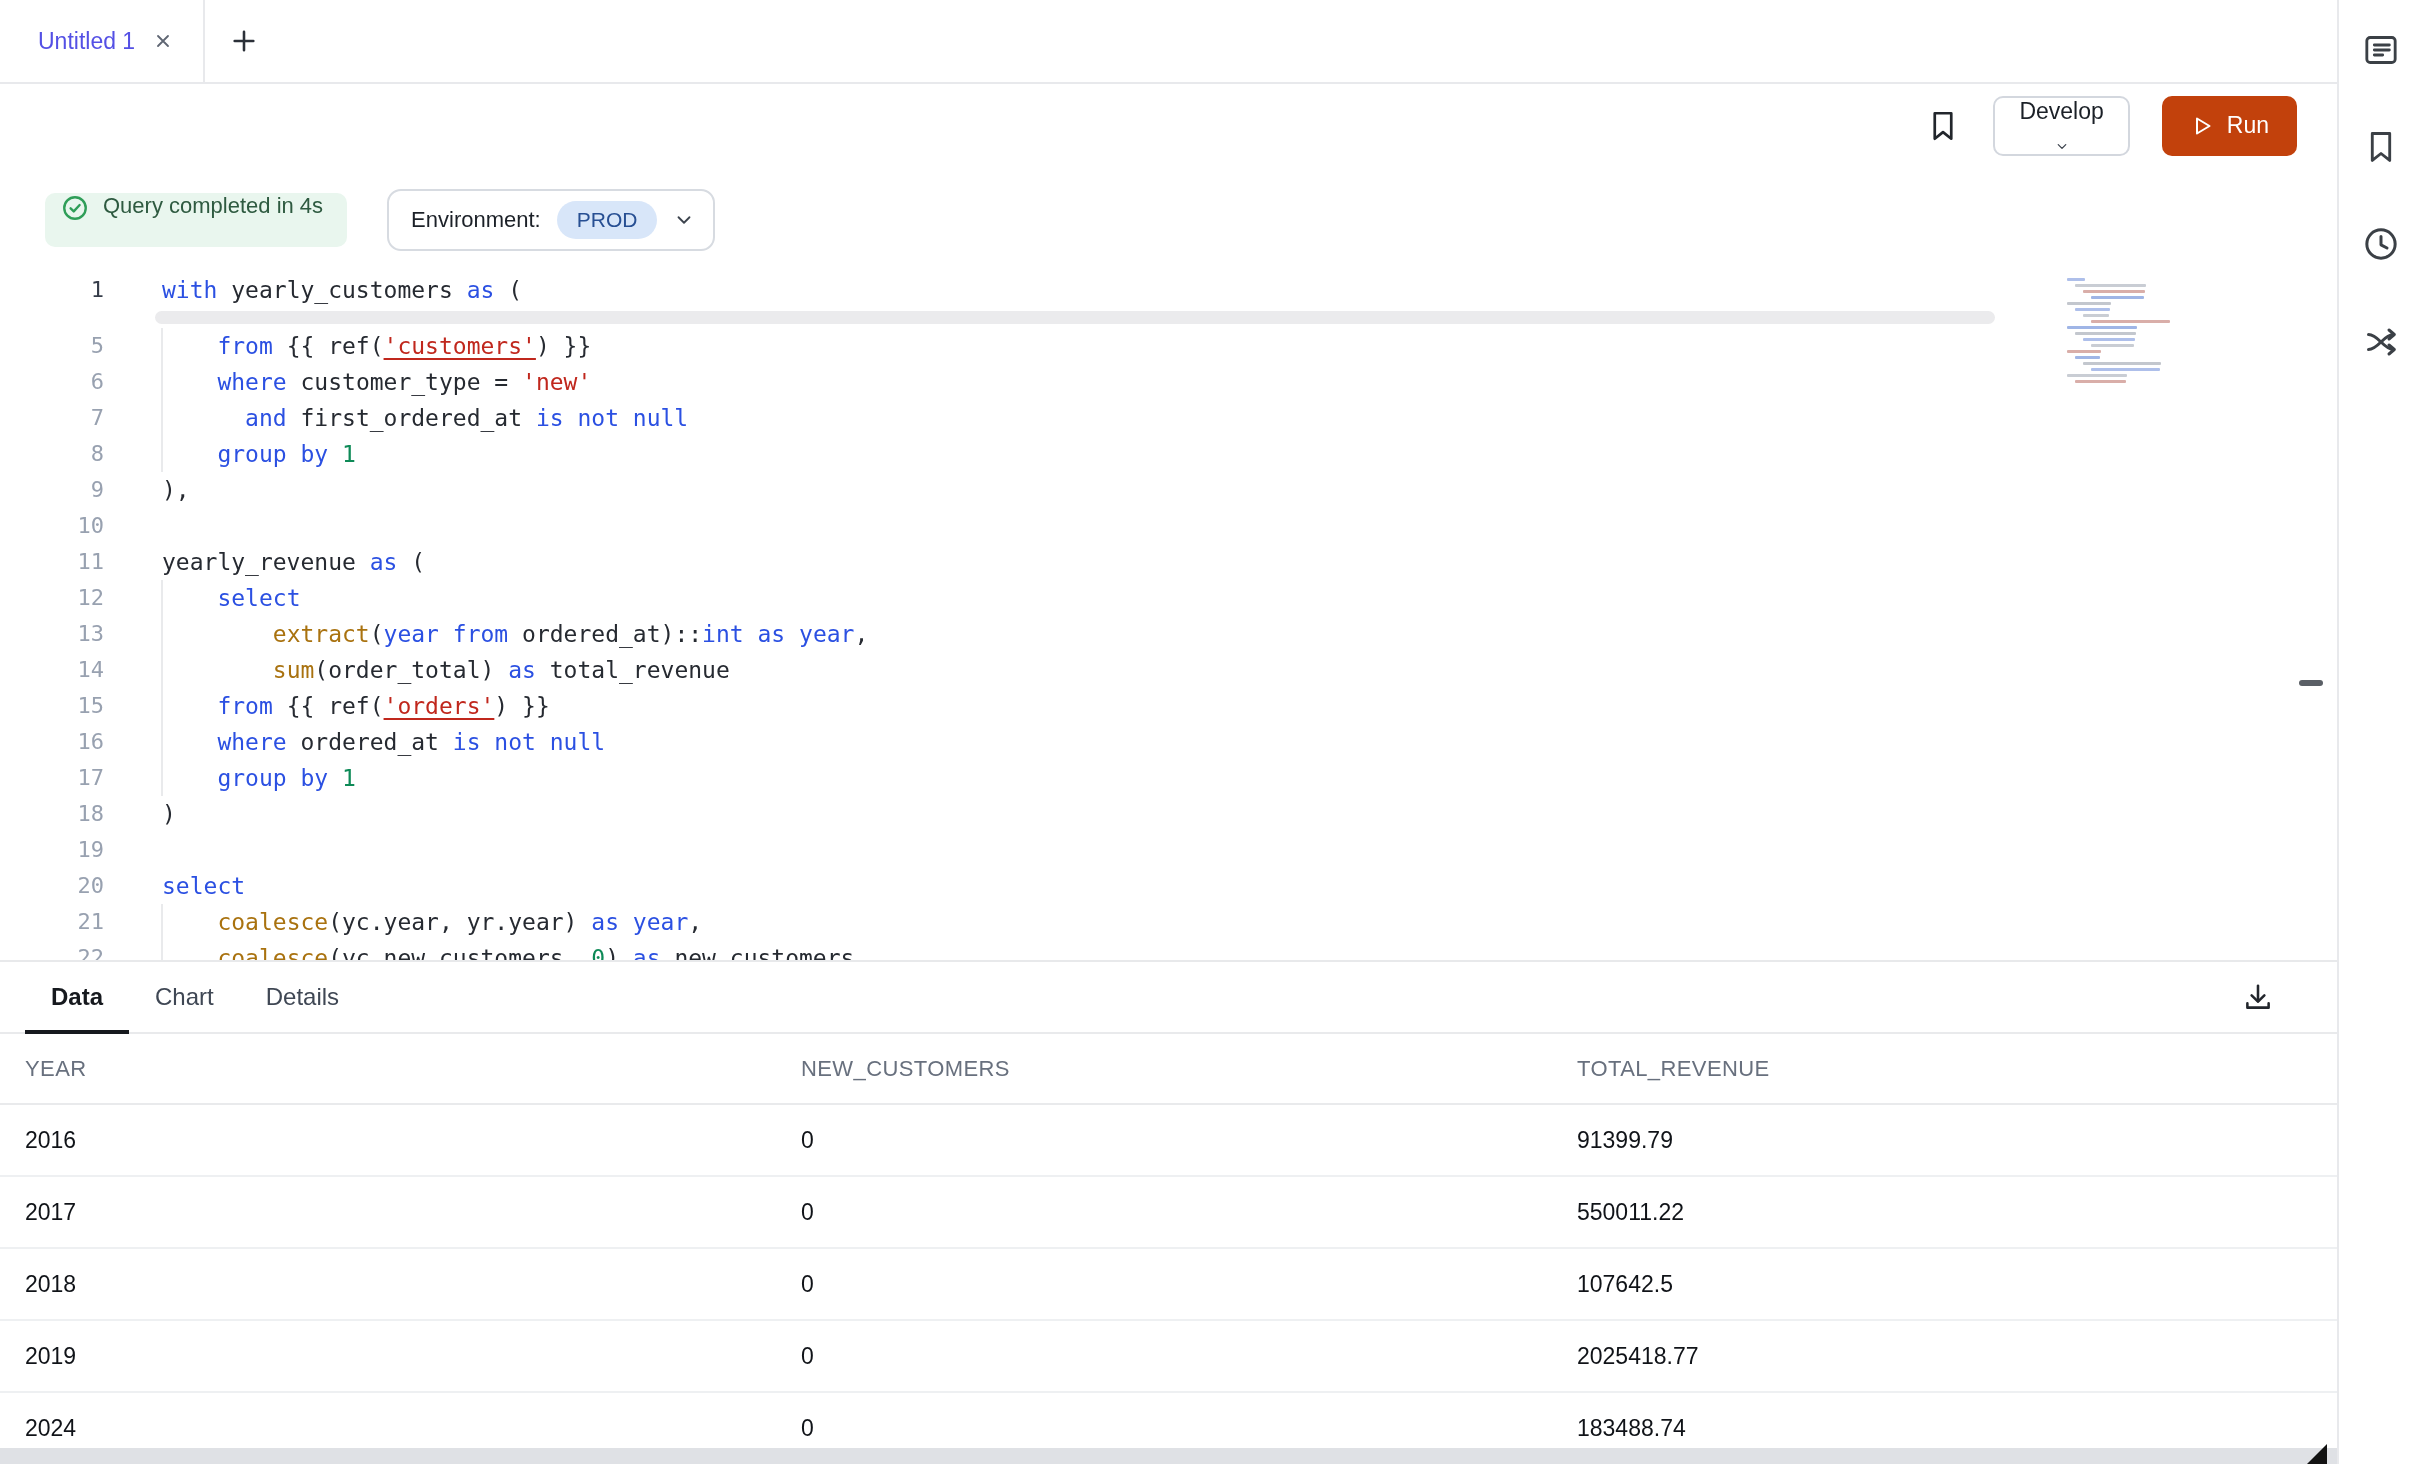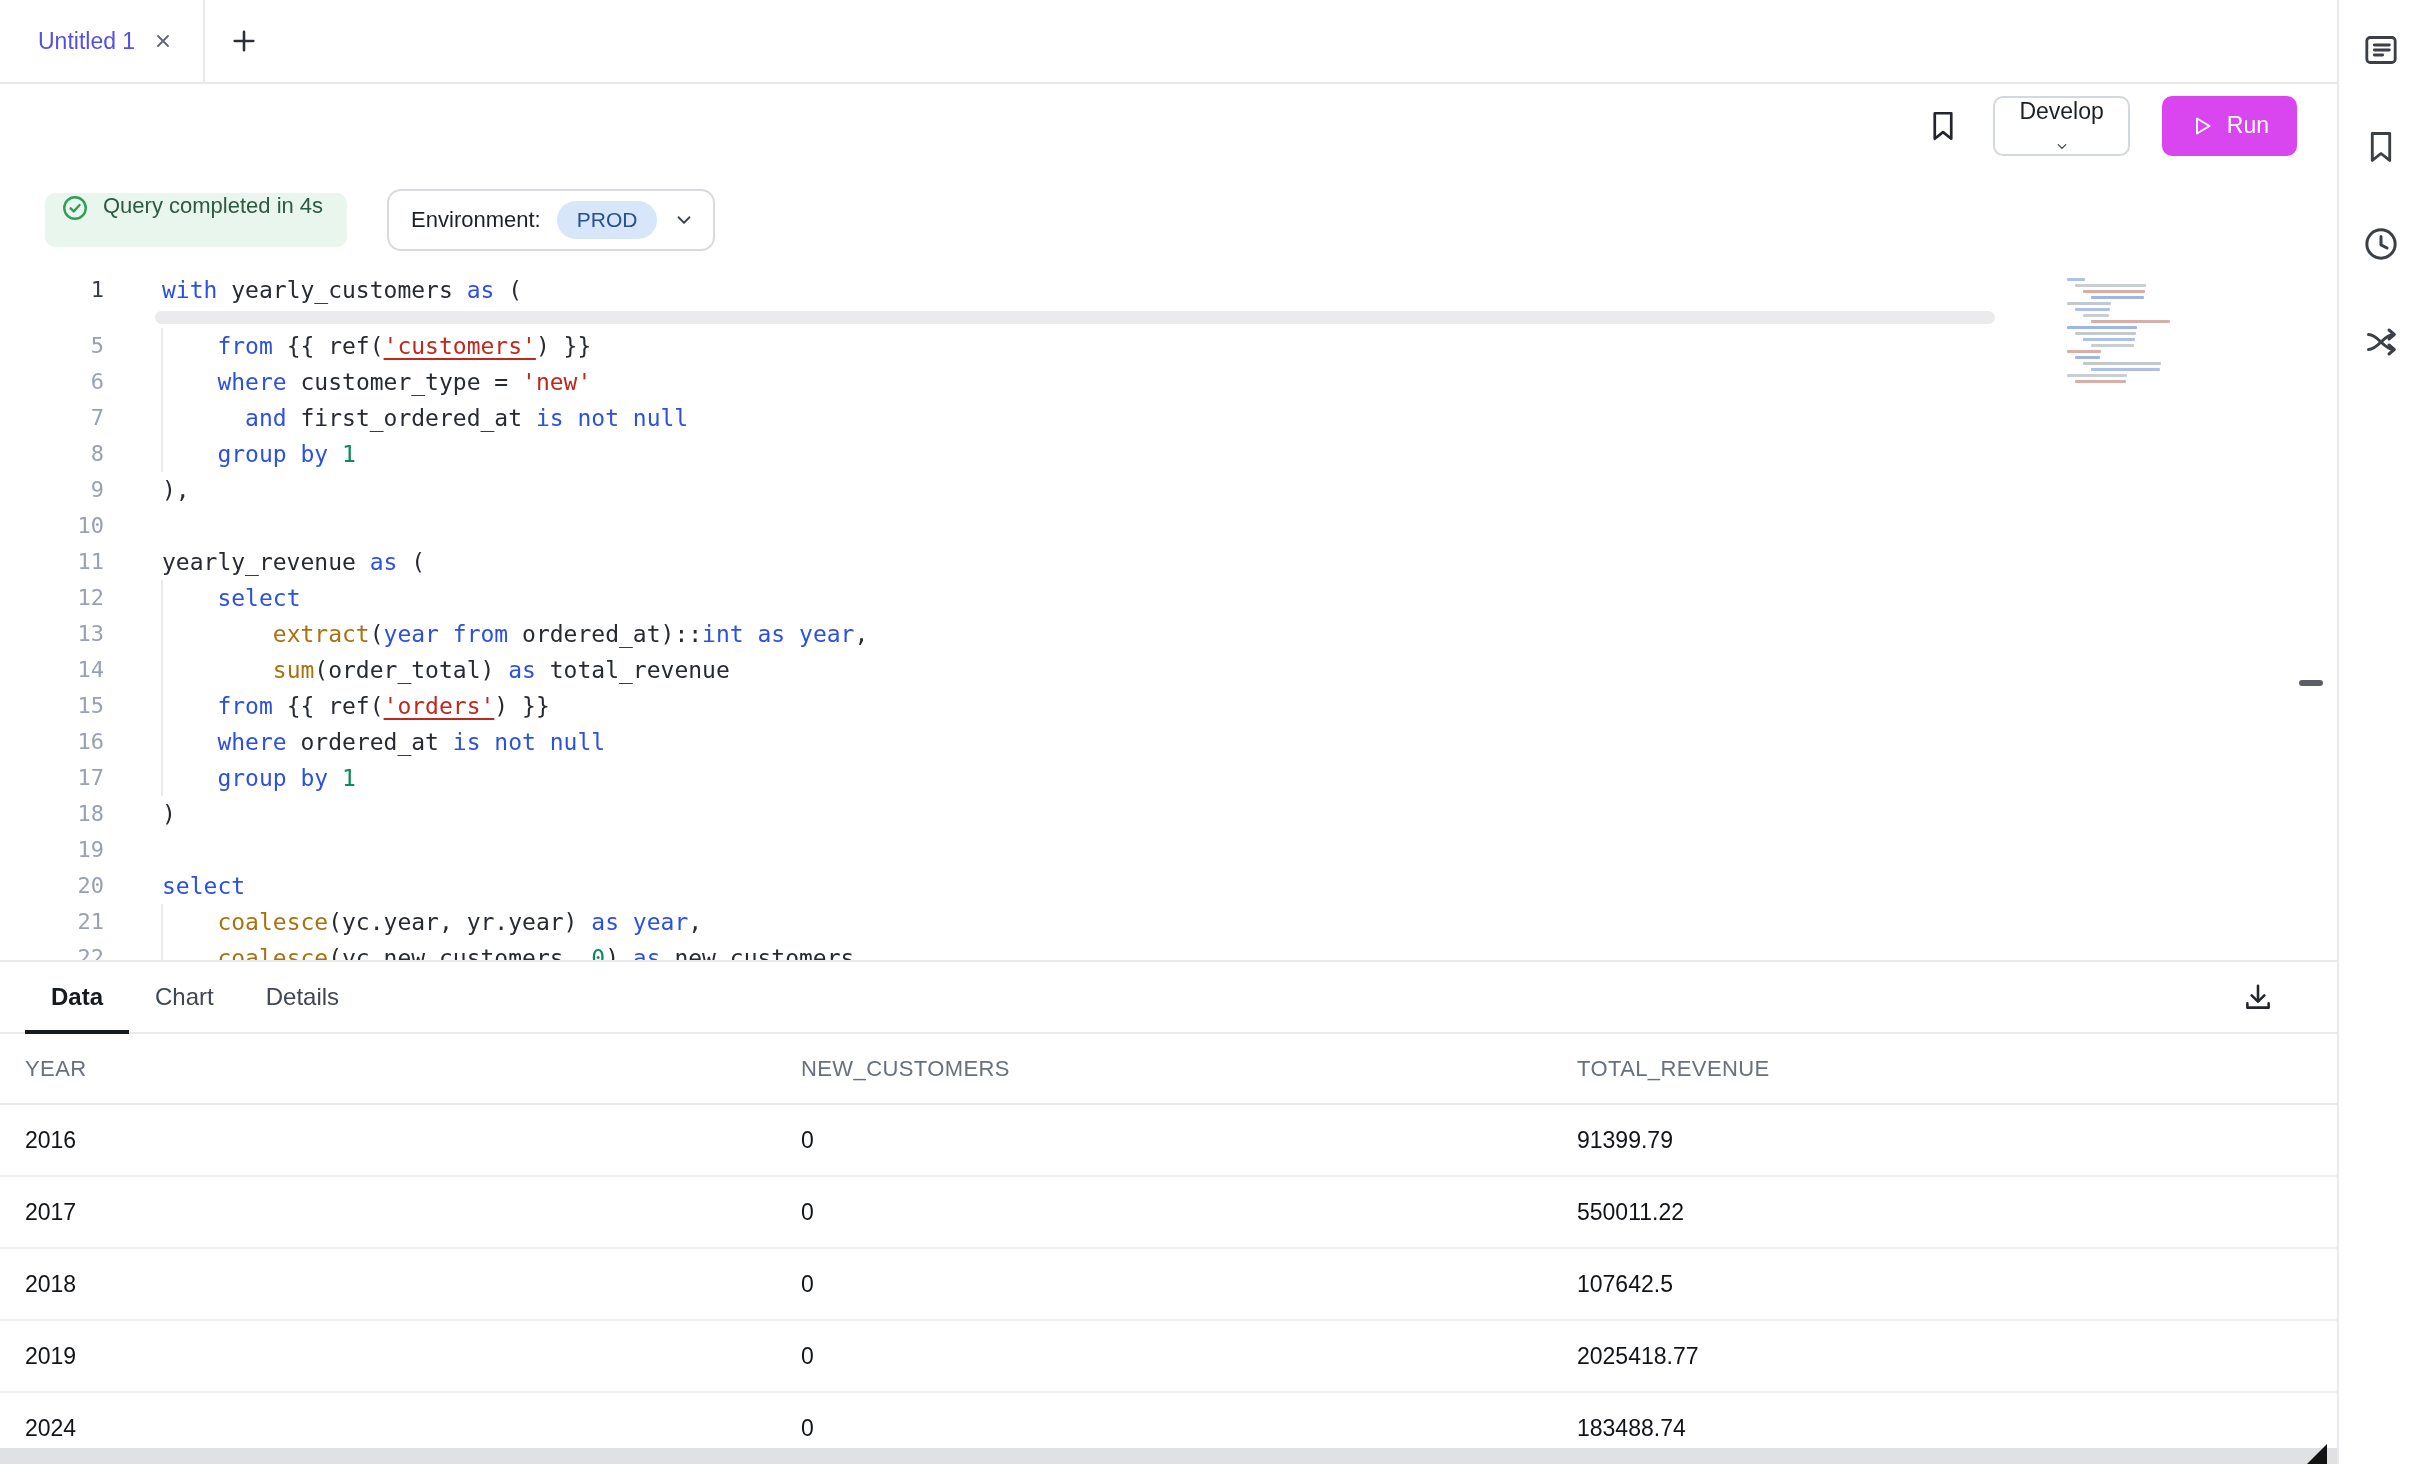--- a/index.html
+++ b/index.html
@@ -15,21 +15,21 @@
   .tab-label{color:#5450e5;font-size:23px;}
   .tab-close{display:flex;align-items:center;cursor:pointer;}
   .tab-add{display:flex;align-items:center;justify-content:center;width:78px;cursor:pointer;}
 
   
   .toolbar{height:83px;flex:none;display:flex;align-items:center;justify-content:flex-end;
     padding-right:40px;gap:32px;}
   .icon-btn{display:flex;align-items:center;justify-content:center;cursor:pointer;background:none;border:none;padding:0;}
   .develop-btn{height:60px;background:#fff;border:2px solid #d3d7de;border-radius:10px;display:flex;
     align-items:center;gap:14px;padding:0 24px;font-size:23px;color:#1b2027;cursor:pointer;flex-direction:column;}
-  .run-btn{height:60px;background:#d946ef;border:none;border-radius:10px;display:flex;align-items:center;
+  .run-btn{height:60px;background:#c2410c;border:none;border-radius:10px;display:flex;align-items:center;
     gap:13px;padding:0 28px;font-size:23px;color:#fff;cursor:pointer;}
 
   
   .statusrow{height:105px;flex:none;display:flex;align-items:center;padding-left:45px;gap:40px;}
   .query-pill{background:#e9f6ee;border-radius:10px;height:54px;display:flex;
     gap:13px;padding:0 24px 0 15px;font-size:22px;color:#2e5a40;font-weight:500;}
   .env-pill{border:2px solid #d7dbe1;border-radius:14px;height:58px;display:flex;align-items:center;
     gap:16px;padding:0 18px 0 22px;font-size:22px;color:#1c2128;background:#fff;cursor:pointer;}
   .env-badge{background:#d8e6f9;color:#274f93;border-radius:999px;padding:7px 20px;font-size:21px;}
 

